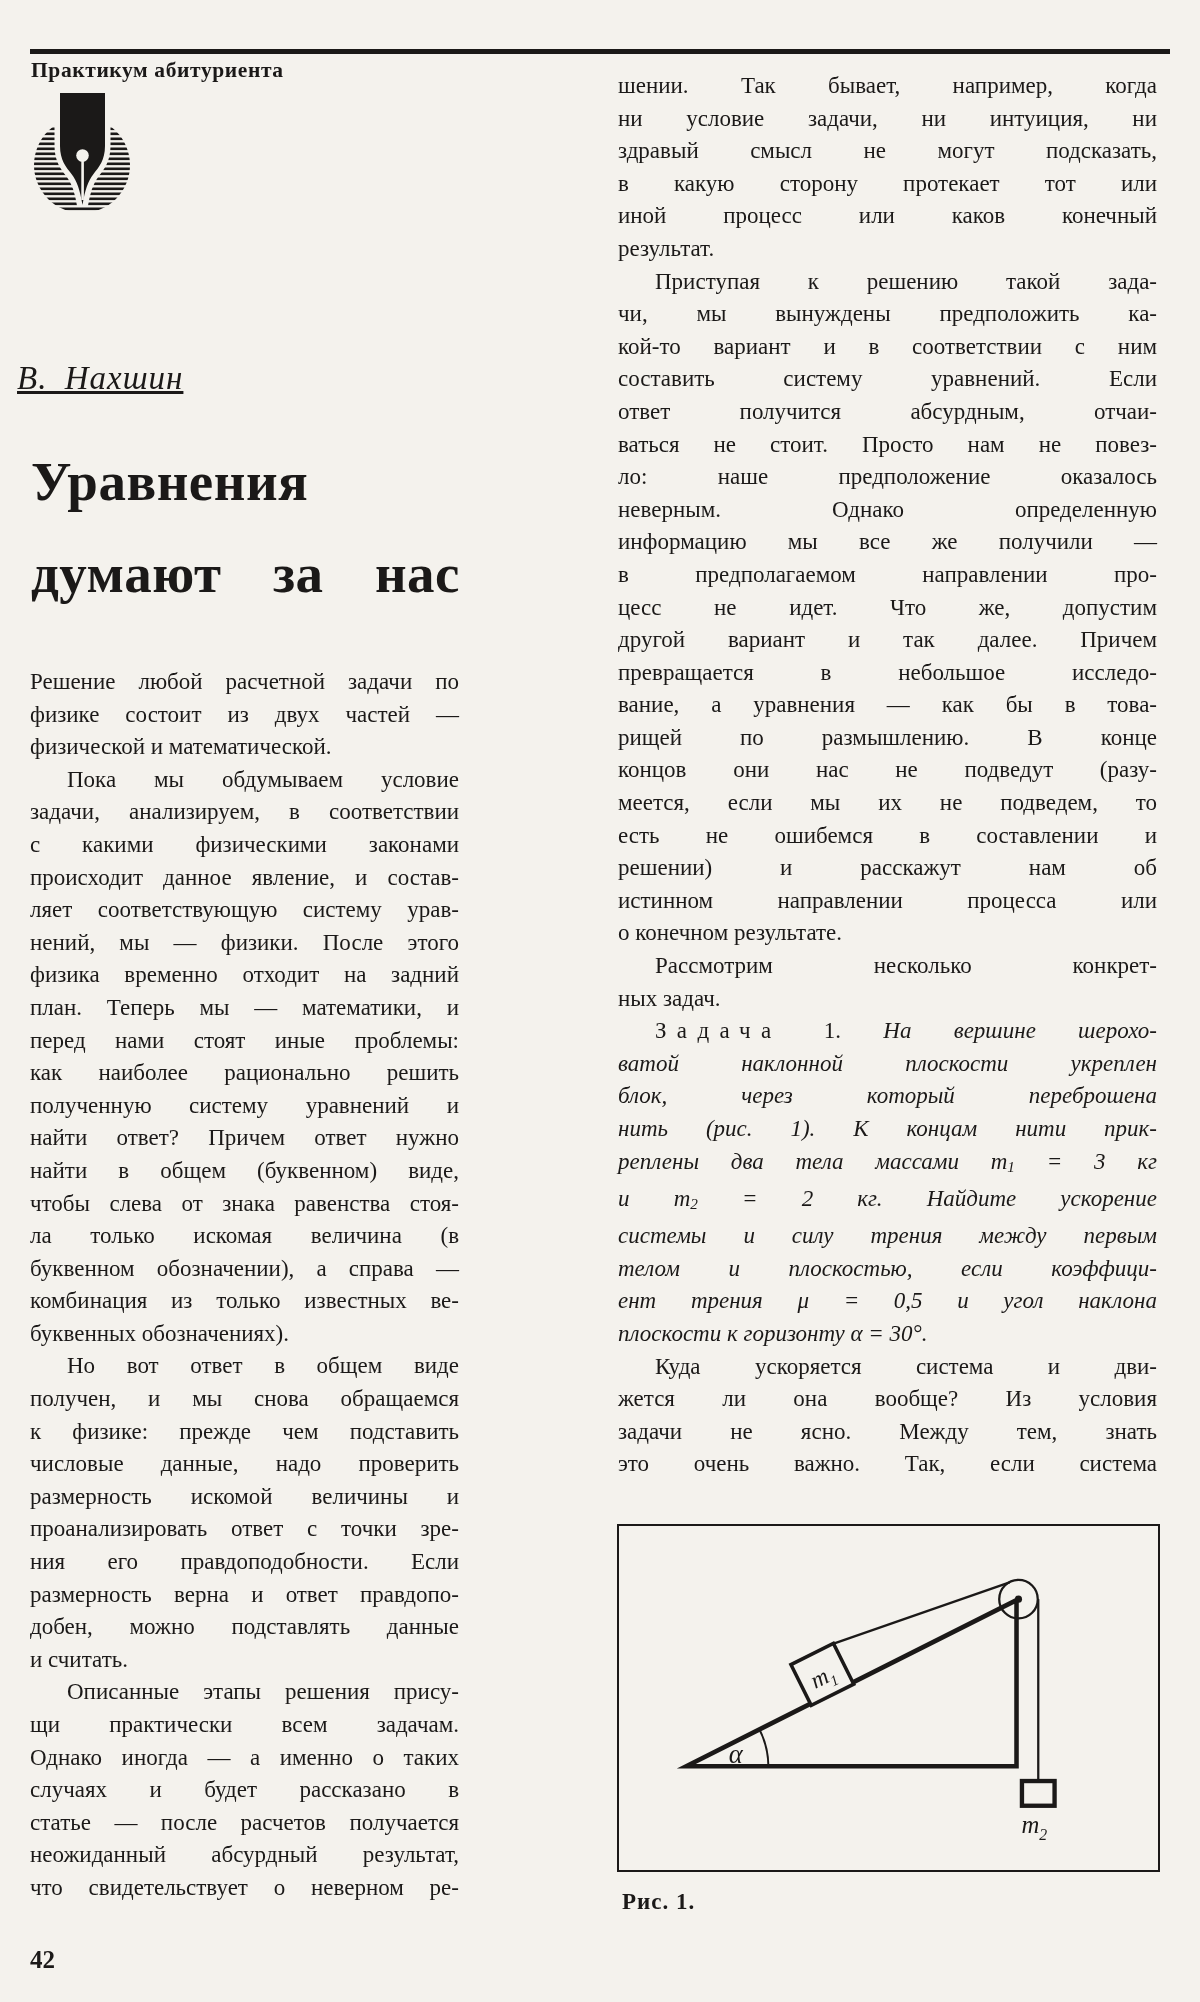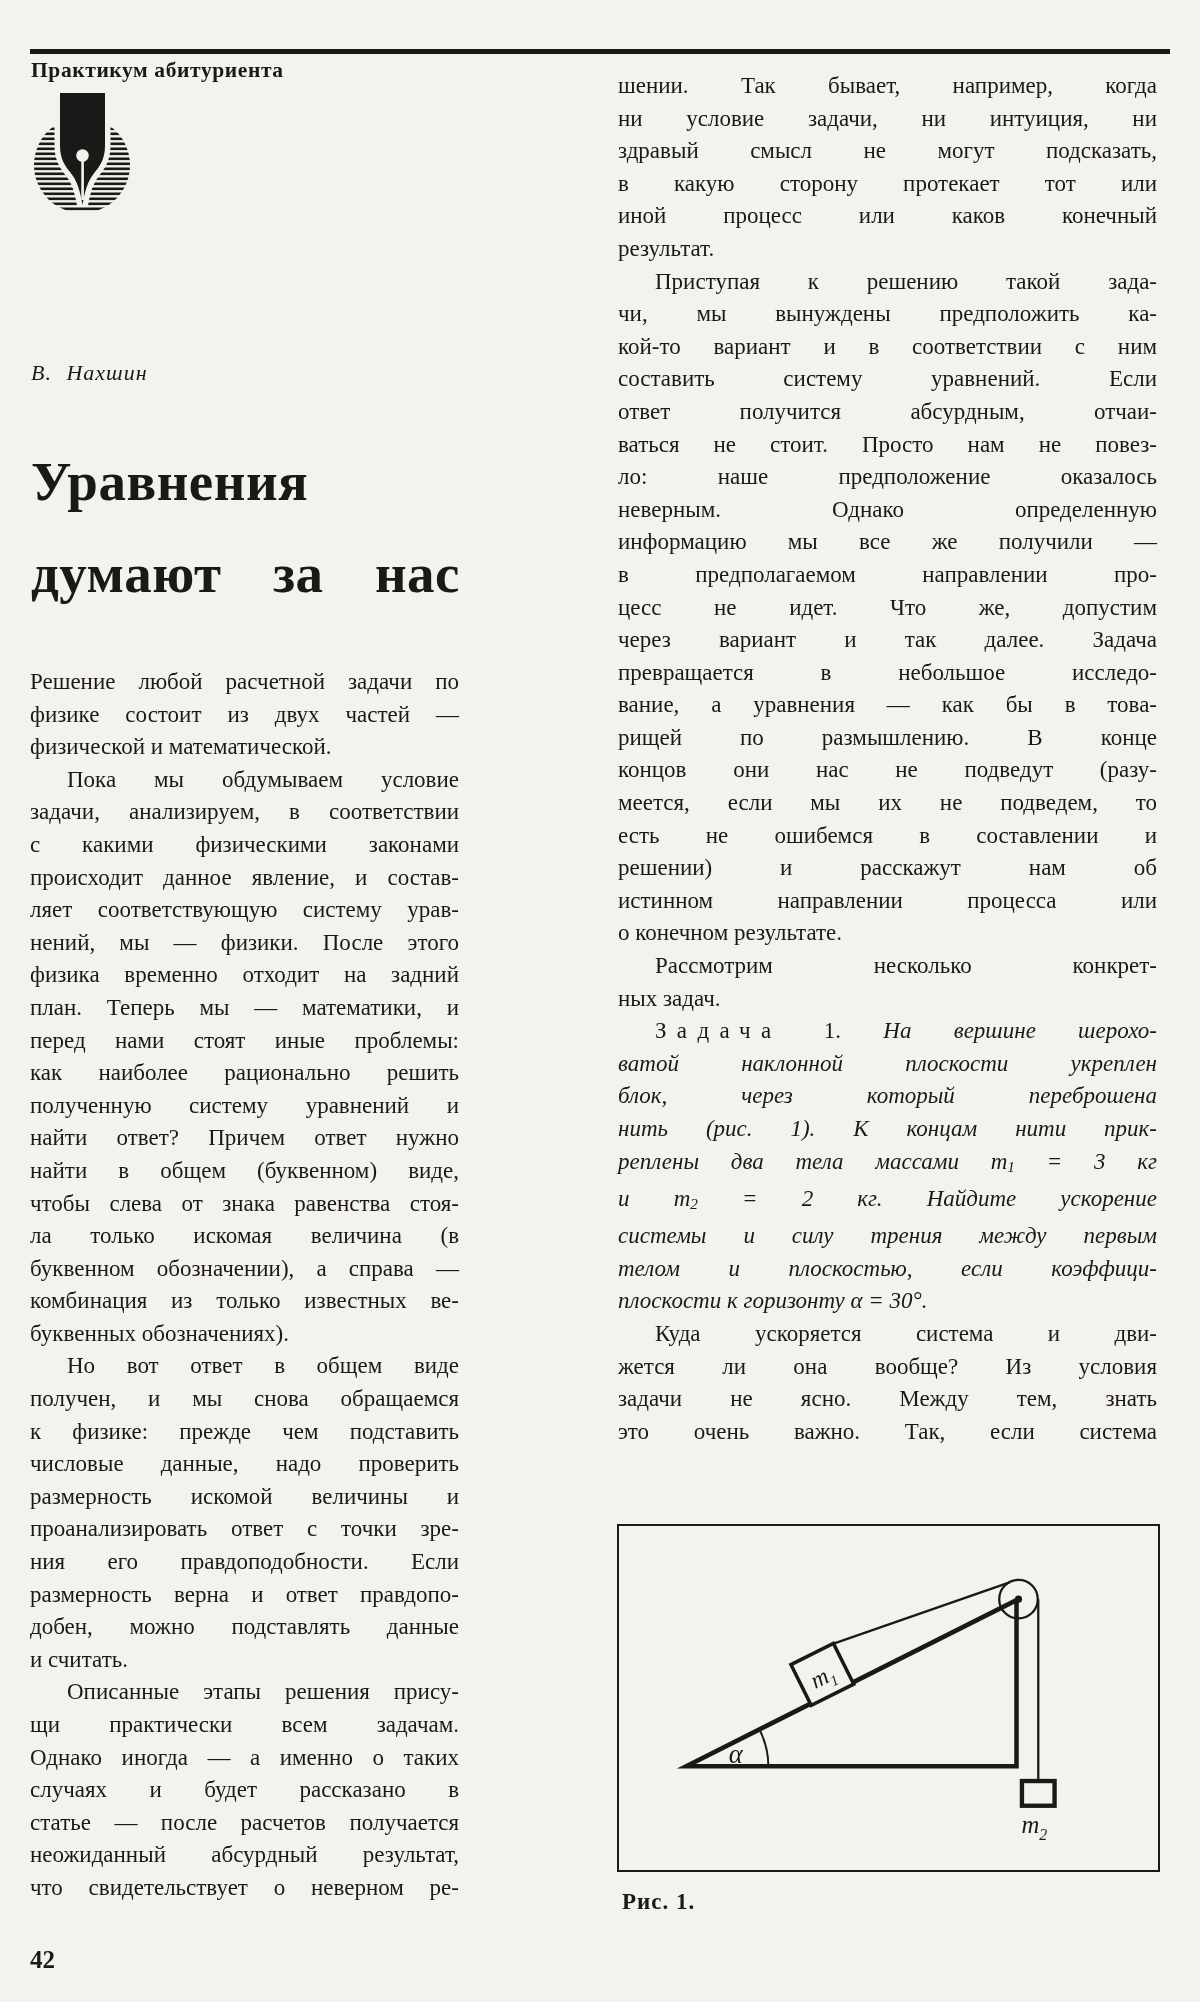--- a/index.html
+++ b/index.html
@@ -26,22 +26,22 @@
     font-size:21.5px;font-weight:bold;letter-spacing:0.6px;margin-top:42px;
   }
   .hdr-rule{
     position:absolute;left:30px;top:49px;width:1140px;height:4.5px;
     background:var(--ink);
   }
   
   .logo{position:absolute;left:34px;top:92px;width:96px;height:124px;}
   
   .author{
-    position:absolute;left:31px;top:360px;
-    font-size:22px;font-style:italic;letter-spacing:1px;word-spacing:8px;
+    position:absolute;left:17px;top:360px;
+    font-size:33px;font-style:italic;letter-spacing:1px;word-spacing:8px;text-decoration:underline;
   }
   .title{
     position:absolute;left:31px;top:436px;width:429px;
     font-size:55px;font-weight:bold;line-height:92px;letter-spacing:0.5px;
   }
   .title .t2{text-align:justify;text-align-last:justify;}
   
   .col{
     position:absolute;
     font-size:23px;line-height:32.6px;
@@ -172,40 +172,41 @@
       <div class="ln"><span>чи, мы вынуждены предположить ка-</span></div>
       <div class="ln"><span>кой-то вариант и в соответствии с ним</span></div>
       <div class="ln"><span>составить систему уравнений. Если</span></div>
       <div class="ln"><span>ответ получится абсурдным, отчаи-</span></div>
       <div class="ln"><span>ваться не стоит. Просто нам не повез-</span></div>
       <div class="ln"><span>ло: наше предположение оказалось</span></div>
       <div class="ln"><span>неверным. Однако определенную</span></div>
       <div class="ln"><span>информацию мы все же получили —</span></div>
       <div class="ln"><span>в предполагаемом направлении про-</span></div>
       <div class="ln"><span>цесс не идет. Что же, допустим</span></div>
-      <div class="ln"><span>через вариант и так далее. Задача</span></div>
+      <div class="ln"><span>другой вариант и так далее. Причем</span></div>
       <div class="ln"><span>превращается в небольшое исследо-</span></div>
       <div class="ln"><span>вание, а уравнения — как бы в това-</span></div>
       <div class="ln"><span>рищей по размышлению. В конце</span></div>
       <div class="ln"><span>концов они нас не подведут (разу-</span></div>
       <div class="ln"><span>меется, если мы их не подведем, то</span></div>
       <div class="ln"><span>есть не ошибемся в составлении и</span></div>
       <div class="ln"><span>решении) и расскажут нам об</span></div>
       <div class="ln"><span>истинном направлении процесса или</span></div>
       <div class="ln last"><span>о конечном результате.</span></div>
       <div class="ln indent"><span>Рассмотрим несколько конкрет-</span></div>
       <div class="ln last"><span>ных задач.</span></div>
       <div class="ln indent"><span class="sp">Задача</span><span> 1. </span><span class="i">На вершине шерохо-</span></div>
       <div class="ln"><span class="i">ватой наклонной плоскости укреплен</span></div>
       <div class="ln"><span class="i">блок, через который переброшена</span></div>
       <div class="ln"><span class="i">нить (рис. 1). К концам нити прик-</span></div>
       <div class="ln"><span class="i">реплены два тела массами m</span><span class="i sub">1</span><span class="i"> = 3 кг</span></div>
       <div class="ln"><span class="i">и m</span><span class="i sub">2</span><span class="i"> = 2 кг. Найдите ускорение</span></div>
       <div class="ln"><span class="i">системы и силу трения между первым</span></div>
       <div class="ln"><span class="i">телом и плоскостью, если коэффици-</span></div>
+      <div class="ln"><span class="i">ент трения μ = 0,5 и угол наклона</span></div>
       <div class="ln last"><span class="i">плоскости к горизонту α = 30°.</span></div>
       <div class="ln indent"><span>Куда ускоряется система и дви-</span></div>
       <div class="ln"><span>жется ли она вообще? Из условия</span></div>
       <div class="ln"><span>задачи не ясно. Между тем, знать</span></div>
       <div class="ln"><span>это очень важно. Так, если система</span></div>
     </div>
 
   <div class="fig">
     <svg viewBox="0 0 543 348">
 

